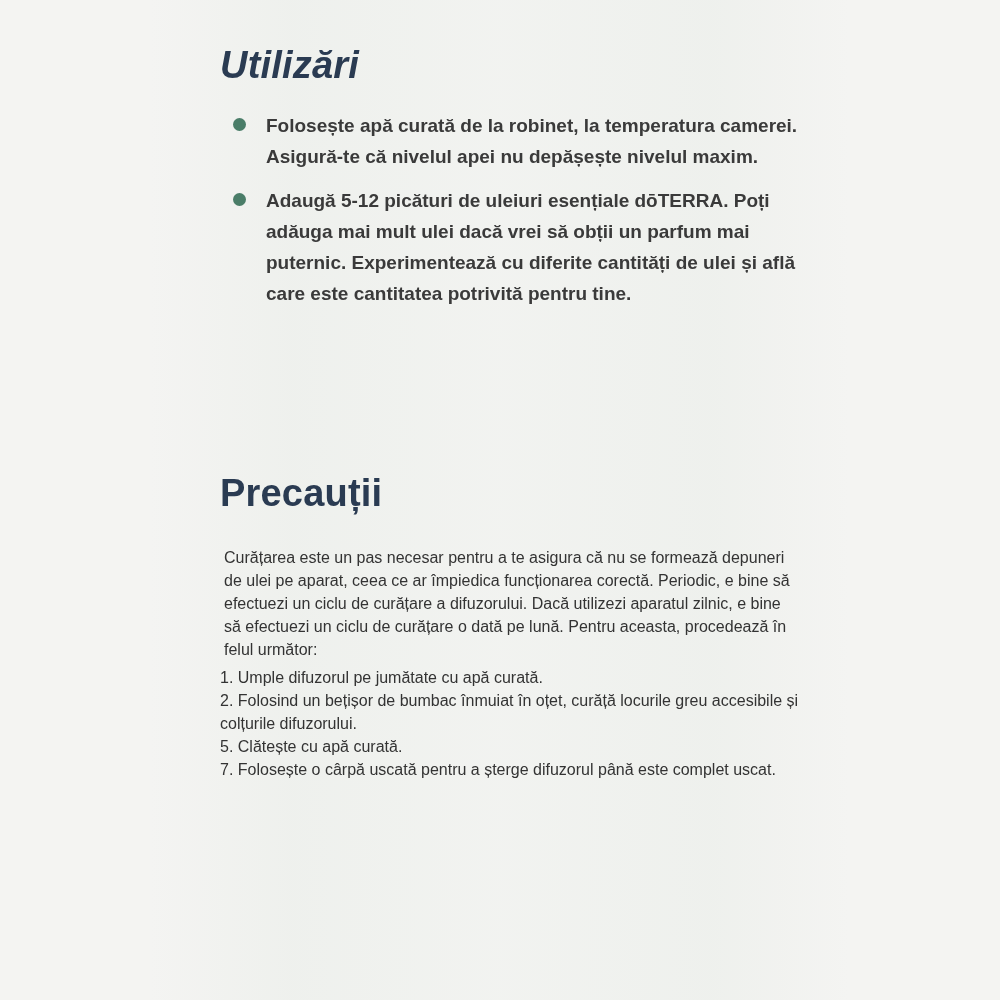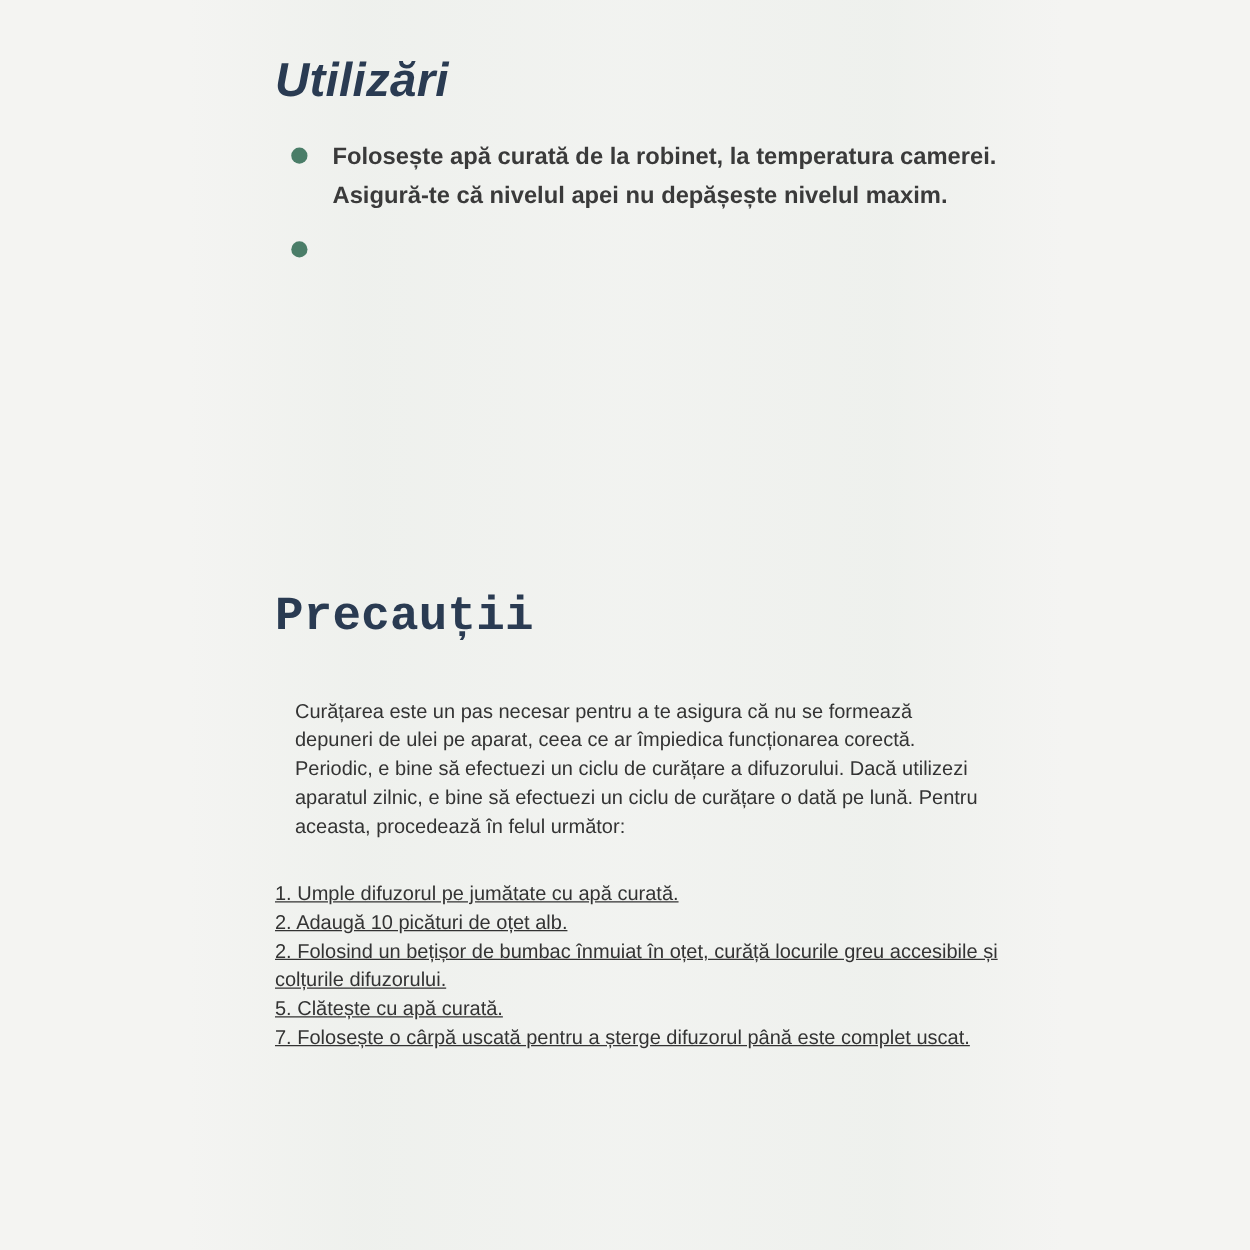--- a/index.html
+++ b/index.html
@@ -34,21 +34,21 @@
     h1 {
       margin: 0;
       font-weight: 700;
       color: #2a3b52;
       font-size: 38px;
       letter-spacing: 0.2px;
       position: absolute;
       left: 0;
     }
     .h-usage { top: 44px; font-style: italic; }
-    .h-precautions { top: 472px; font-family: Liberation Mono, monospace; }
+    .h-precautions { top: 472px; }
     ul.usage-list {
       list-style: none;
       margin: 0;
       padding: 0;
       position: absolute;
       top: 110px;
       left: 0;
       width: 580px;
     }
     ul.usage-list li {
@@ -72,25 +72,24 @@
     .precautions-body {
       position: absolute;
       top: 542px;
       left: 0;
       width: 580px;
       font-size: 16px;
       line-height: 23px;
       color: #333333;
     }
     .intro p {
-      margin: 16px;
+      margin: 4px;
     }
     .steps {
-      margin-top: 31px;
-      text-decoration: underline;
+      margin-top: 5px;
     }
     .steps div {
       margin: 0;
     }
   </style>
 </head>
 <body>
 
 <div class="bg-texture"></div>
 
@@ -98,31 +97,31 @@
 
   <h1 class="h-usage">Utilizări</h1>
 
   <ul class="usage-list">
     <li>
       <span class="bullet"></span>
       <span>Folosește apă curată de la robinet, la temperatura camerei. Asigură-te că nivelul apei nu depășește nivelul maxim.</span>
     </li>
     <li>
       <span class="bullet"></span>
+      <span>Adaugă 5-12 picături de uleiuri esențiale dōTERRA. Poți adăuga mai mult ulei dacă vrei să obții un parfum mai puternic. Experimentează cu diferite cantități de ulei și află care este cantitatea potrivită pentru tine.</span>
     </li>
   </ul>
 
   <h1 class="h-precautions">Precauții</h1>
 
   <div class="precautions-body">
     <div class="intro">
       <p>Curățarea este un pas necesar pentru a te asigura că nu se formează depuneri de ulei pe aparat, ceea ce ar împiedica funcționarea corectă.  Periodic, e bine să efectuezi un ciclu de curățare a difuzorului.  Dacă utilizezi aparatul zilnic, e bine să efectuezi un ciclu de curățare o dată pe lună.  Pentru aceasta, procedează în felul următor:</p>
     </div>
     <div class="steps">
       <div>1. Umple difuzorul pe jumătate cu apă curată.</div>
-      <div>2. Adaugă 10 picături de oțet alb.</div>
       <div>2. Folosind un bețișor de bumbac înmuiat în oțet, curăță locurile greu accesibile și colțurile difuzorului.</div>
       <div>5. Clătește cu apă curată.</div>
       <div>7. Folosește o cârpă uscată pentru a șterge difuzorul până este complet uscat.</div>
     </div>
   </div>
 
 </div>
 
 </body></html>

